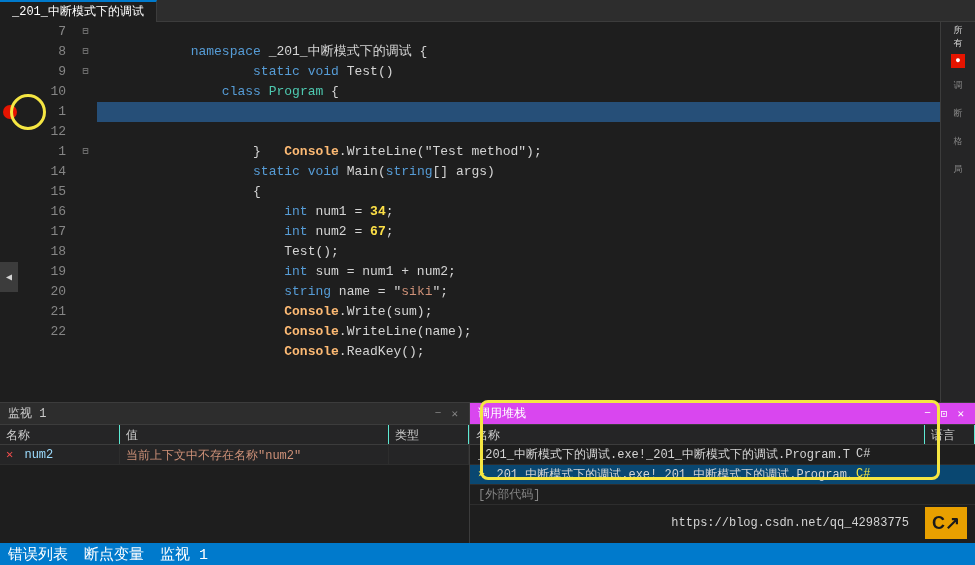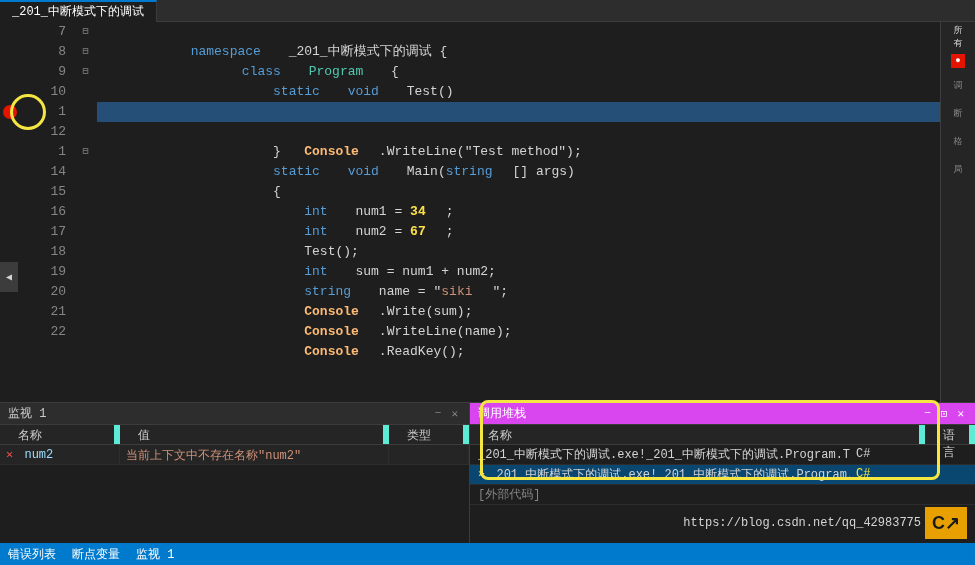--- a/index.html
+++ b/index.html
@@ -54,21 +54,21 @@
     }
     .code-line.highlighted {
       background: #264f78;
     }
 
     
     .kw { color: #569cd6; }
     .str { color: #ce9178; }
     .num { color: #fde047; font-weight: bold; }
     .class-name { color: #4ec9b0; }
-    .plain { color: #d4d4d4; margin-left: 20px; }
+    .plain { color: #d4d4d4; }
     .console-cls { color: #fdba74; font-weight: bold; }
 
     
     .breakpoint-gutter {
       width: 20px;
       background: #1e1e1e;
       flex-shrink: 0;
       position: relative;
     }
     .breakpoint-dot {
@@ -182,24 +182,24 @@
       flex: 1;
       overflow: hidden;
     }
     .watch-header {
       display: flex;
       background: #252526;
       border-bottom: 1px solid #3c3c3c;
       height: 20px;
     }
     .watch-col {
-      padding: 2px 18px;
+      padding: 2px 6px;
       font-size: 12px;
       color: #cccccc;
-      border-right: 6px solid #5eead4;
+      border-right: 1px solid #5eead4;
     }
     .watch-col-name { width: 120px; }
     .watch-col-val { flex: 1; }
     .watch-col-type { width: 80px; }
 
     .watch-row {
       display: flex;
       height: 20px;
       border-bottom: 1px solid #2d2d2d;
     }
@@ -263,21 +263,21 @@
       align-items: center;
       padding: 0 8px;
       gap: 16px;
       position: absolute;
       bottom: 0;
       left: 0;
       right: 0;
     }
     .status-item {
       color: #ffffff;
-      font-size: 12px;
+      font-size: 15px;
     }
     .status-right {
       margin-left: auto;
       color: #ffffff;
       font-size: 12px;
       margin-top: 44px;
     }
 
     
     .yellow-circle-2 {
@@ -288,21 +288,21 @@
       z-index: 30;
     }
 
     
     .watermark {
       position: absolute;
       bottom: 26px;
       right: 8px;
       display: flex;
       align-items: center;
-      gap: 4px;
+      gap: 16px;
     }
     .watermark-url {
       color: #d4d4d4;
       font-size: 12px;
     }
     .watermark-logo {
       width: 40px;
       height: 30px;
       background: #e8a000;
       display: flex;
@@ -431,25 +431,25 @@
           <div> </div>
         </div>
 
         <div class="code-area">
 
           <div class="code-line">
             <span class="kw">namespace</span><span class="plain"> _201_中断模式下的调试 {</span>
           </div>
 
           <div class="code-line">
+            <span class="plain">        </span><span class="kw">static</span><span class="plain"> </span><span class="kw">void</span><span class="plain"> Test()</span>
+          </div>
+
+          <div class="code-line">
             <span class="plain">    </span><span class="kw">class</span><span class="plain"> </span><span class="class-name">Program</span><span class="plain"> {</span>
-          </div>
-
-          <div class="code-line">
-            <span class="plain">        </span><span class="kw">static</span><span class="plain"> </span><span class="kw">void</span><span class="plain"> Test()</span>
           </div>
 
           <div class="code-line">
             <span class="plain">        {</span>
           </div>
 
           <div class="code-line highlighted" style="position:relative;">
             
             <span class="plain">            </span><span class="console-cls">Console</span><span class="plain">.WriteLine("Test method");</span>
           </div>

